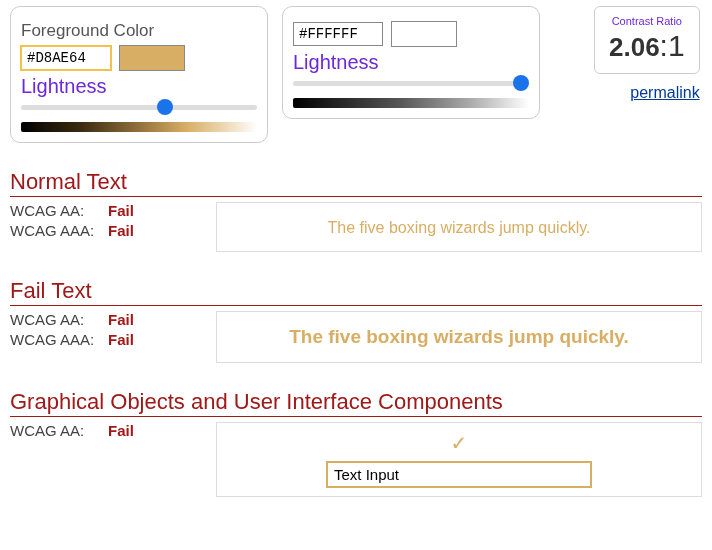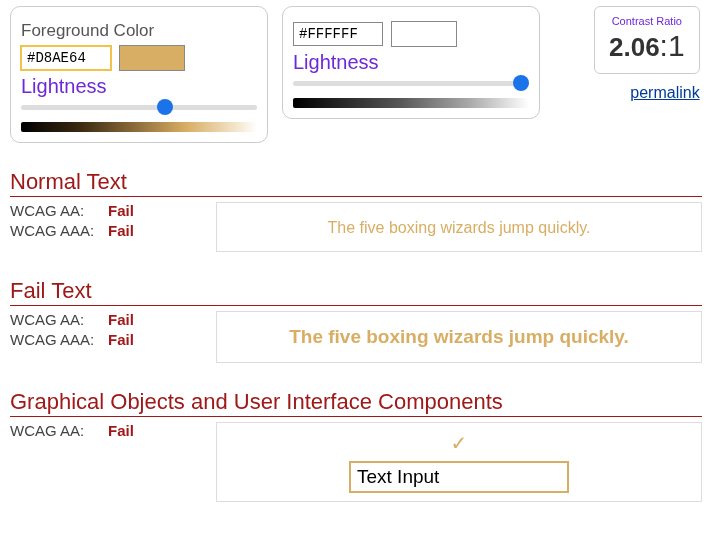--- a/index.html
+++ b/index.html
@@ -28,21 +28,21 @@
 .secbody { display: flex; gap: 11px; margin-top: 5px; }
 .wcag { width: 195px; font-size: 15px; color: #444; }
 .wcag div { margin-bottom: 3px; }
 .wcag span.k { display: inline-block; width: 98px; }
 .fail { color: #a01919; font-weight: 700; }
 .sample { flex: 1; border: 1px solid #ddd; min-height: 50px; display: flex; align-items: flex-end; justify-content: center; padding: 14px 8px; }
 .sample.n { font-size: 16px; }
 .sample.l { font-size: 19px; font-weight: 700; }
 .ui-sample { flex: 1; border: 1px solid #ddd; padding: 8px; display: flex; flex-direction: column; align-items: center; gap: 6px; }
 .check { font-size: 20px; }
-.tinput { width: 220px; padding: 3px 6px; font-size: 19px; border: 2px solid; }
+.tinput { width: 266px; padding: 3px 6px; font-size: 15px; border: 2px solid; }
 </style>
 </head>
 <body>
 
 <div class="top">
   <div class="panel">
     <h3>Foreground Color</h3>
     <div class="row1">
       <input class="hex sel" value="#D8AE64" style="">
       <div class="swatch" id="fg-sw" style="background: rgb(216, 174, 100);"></div>

